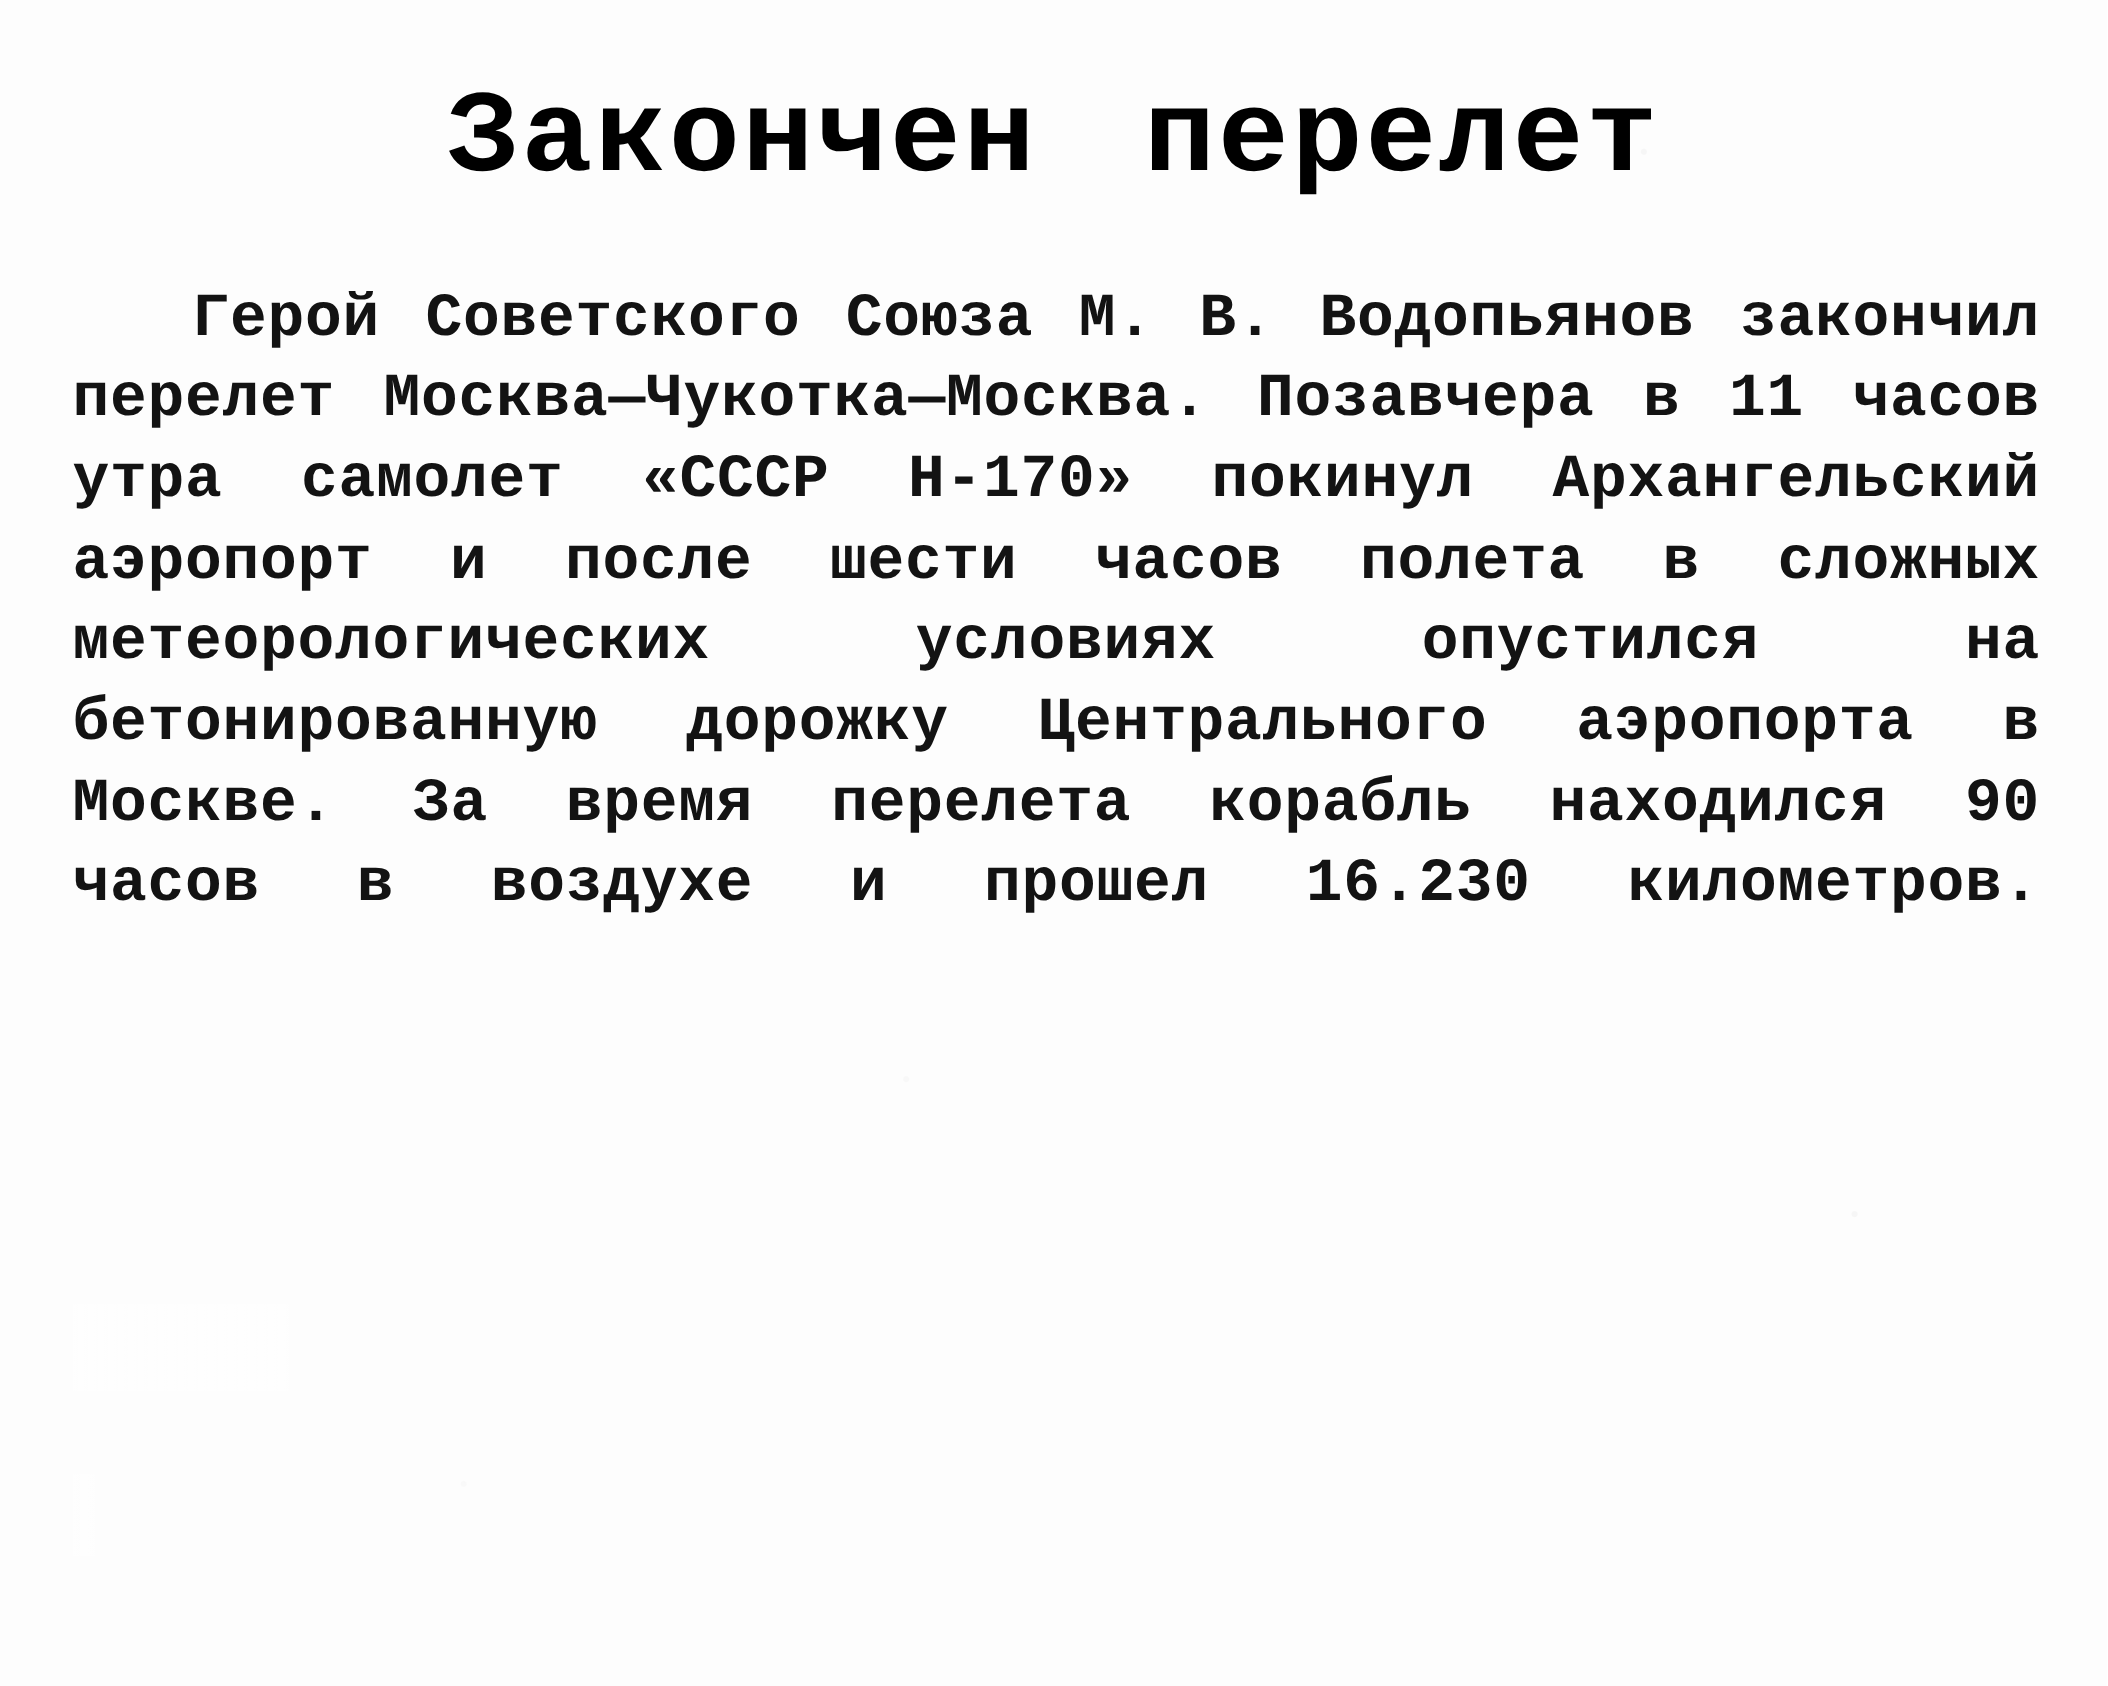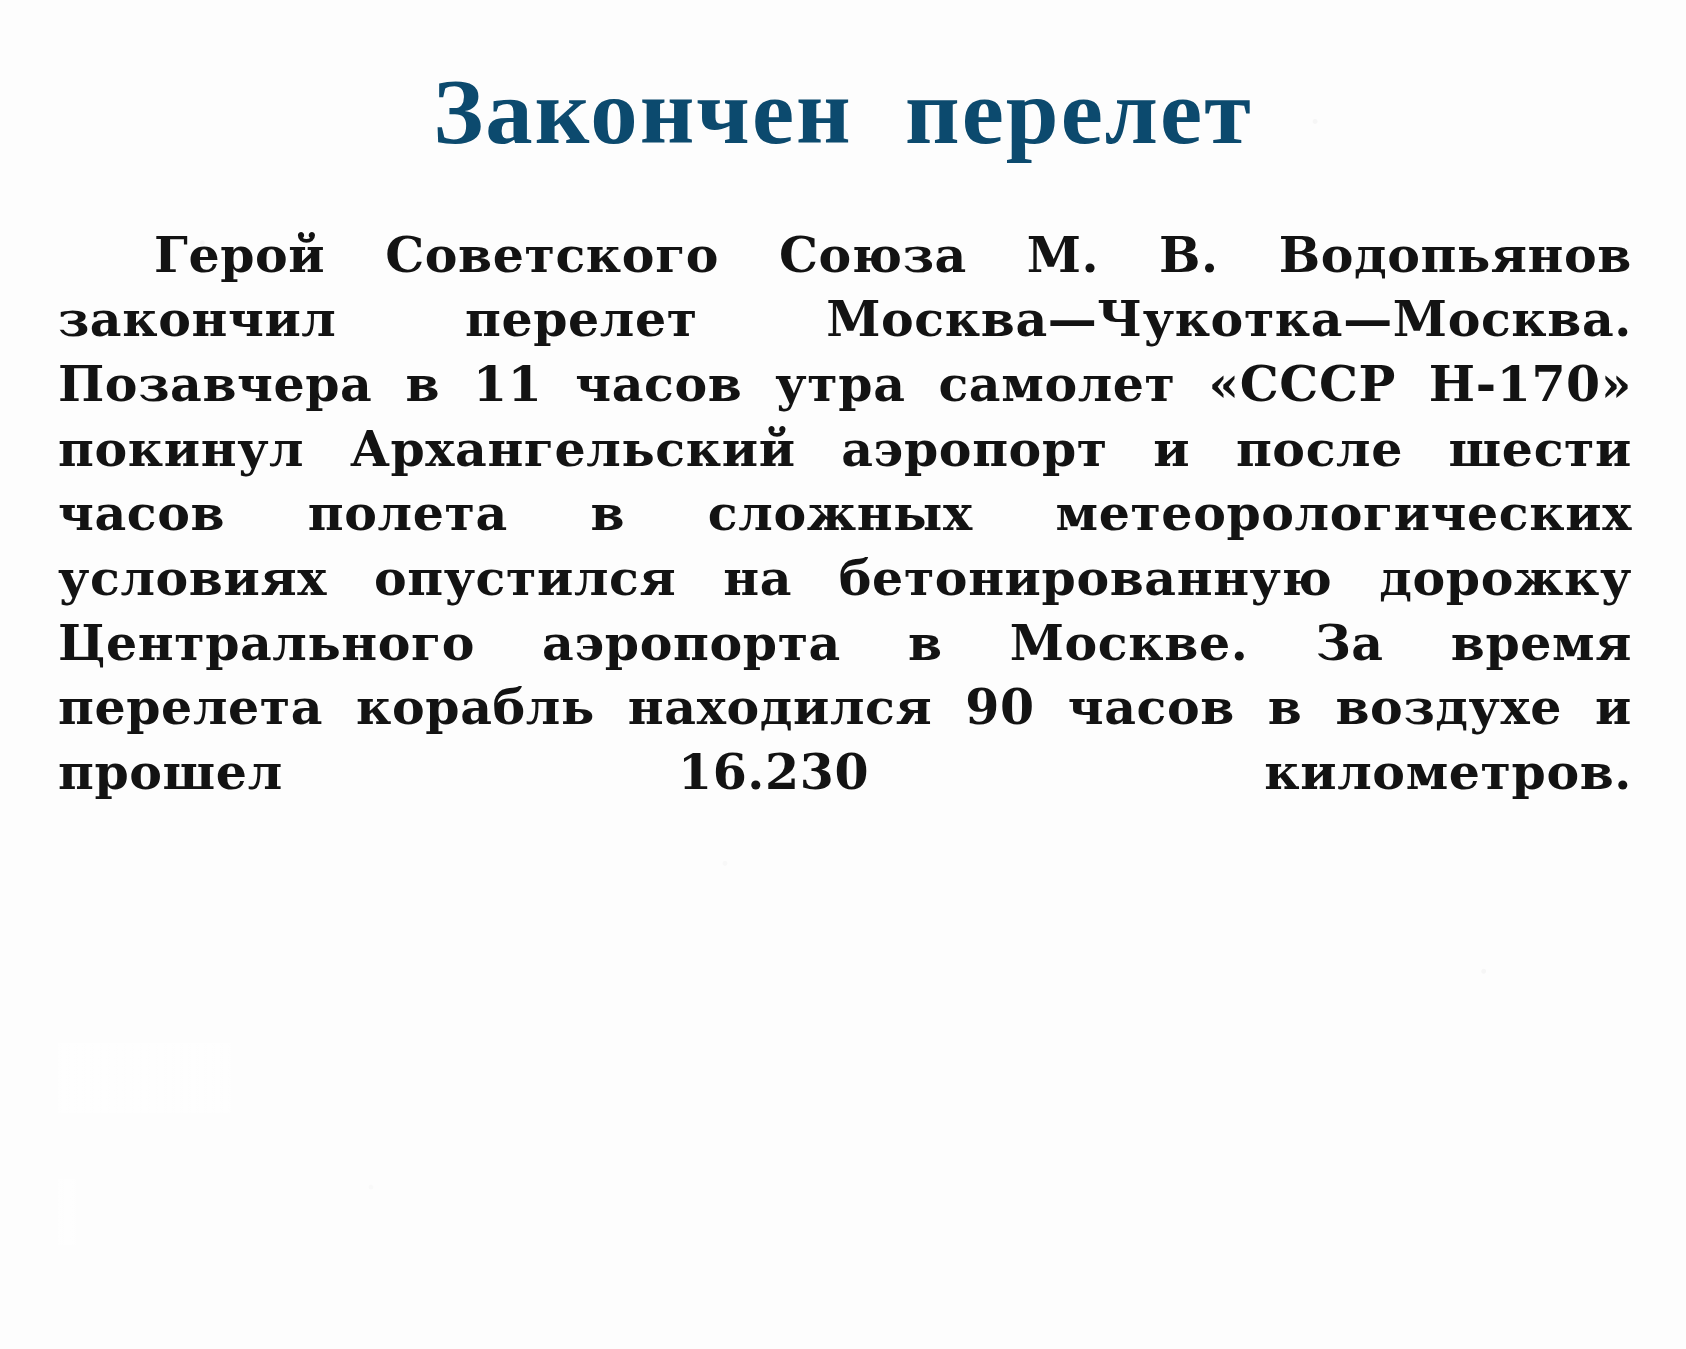--- a/index.html
+++ b/index.html
@@ -43,23 +43,23 @@
     position: absolute;
     left: 40px;
     top: 28px;
     width: 1606px;
     height: 1268px;
   }
 
   
   .headline {
     text-align: center;
-    font-family: Liberation Serif, serif;
+    font-family: Liberation Mono, monospace;
     font-weight: bold;
-    color: #0c4a6e;
+    color: #000000;
     letter-spacing: 0px;
     line-height: 1.04;
     -webkit-font-smoothing: none;
   }
   .headline-line1 {
     font-size: 93px;
     letter-spacing: 2px;
     word-spacing: 26px;
     margin: 36px 0 0 0;
     transform: scaleX(1.02);
@@ -91,20 +91,21 @@
   }
   .body-block p::after {
     content: "";
     display: inline-block;
     width: 100%;
   }
 
   
   .faded-wrap {
     position: relative;
+    font-family: Liberation Mono, monospace;
   }
   .ink-fade {
     position: absolute;
     pointer-events: none;
     left: 0;
     right: 0;
     mix-blend-mode: lighten;
   }
   .fade-a { top: 820px; height: 70px; background: linear-gradient(90deg, rgba(255,255,255,.42) 0%, rgba(255,255,255,.05) 48%, rgba(255,255,255,.22) 100%); }
   .fade-b { top: 890px; height: 66px; background: linear-gradient(90deg, rgba(255,255,255,.30) 0%, rgba(255,255,255,.10) 60%, rgba(255,255,255,.05) 100%); }

